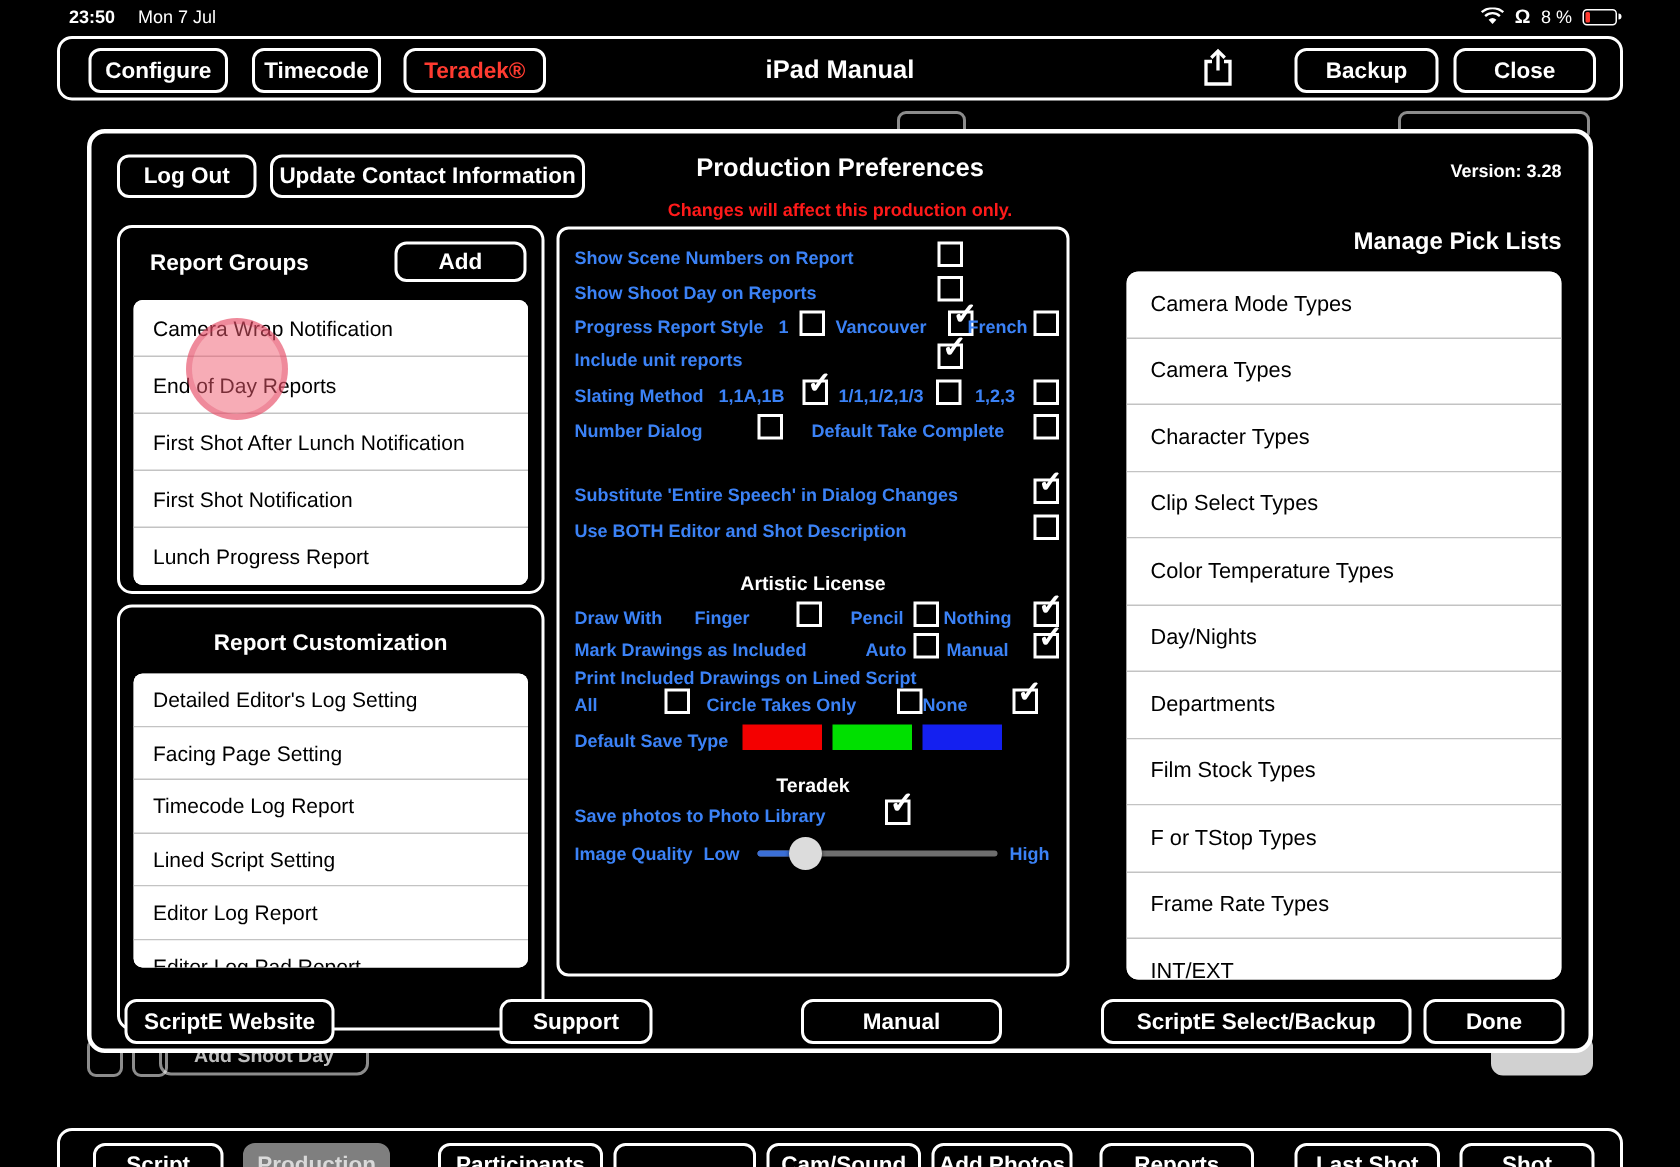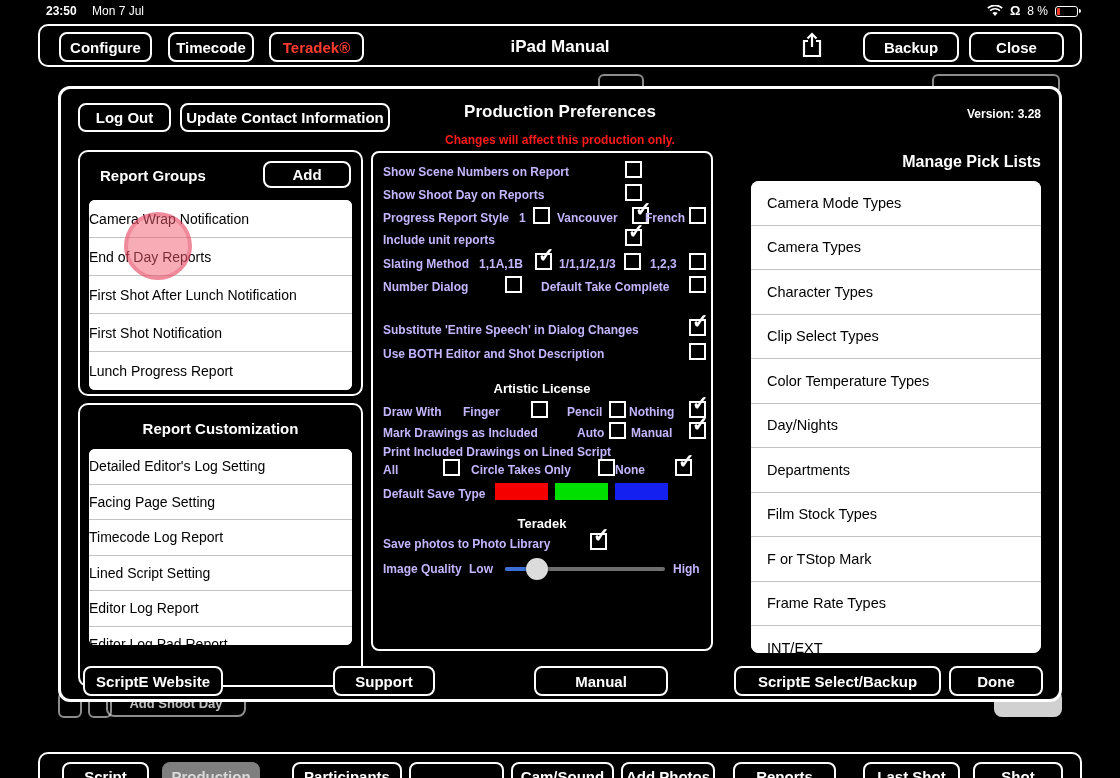--- a/index.html
+++ b/index.html
@@ -23,24 +23,24 @@
   .bar-title{position:absolute;left:0;right:0;text-align:center;font-size:17px;font-weight:700;}
   .tb-active{background:#7f7f7f;border-color:#7f7f7f;color:#d9d9d9;}
   
   .modal{position:absolute;left:58px;top:86px;width:1004px;height:616px;box-sizing:border-box;
          border:3px solid #fff;border-radius:12px;background:#000;z-index:5;}
   .warning{position:absolute;left:0;right:0;top:44px;text-align:center;font-size:12px;font-weight:700;color:#ff1a1a;}
   .version{position:absolute;right:18px;top:18px;font-size:12px;font-weight:700;}
   .panel{position:absolute;box-sizing:border-box;background:#000;border:2.5px solid #fff;border-radius:10px;}
   .panel-title{position:absolute;font-size:15px;font-weight:700;white-space:nowrap;}
   .wlist{position:absolute;background:#fff;border-radius:6px;overflow:hidden;}
-  .wrow{box-sizing:border-box;display:flex;align-items:center;color:#000;font-size:14px;
+  .wrow{box-sizing:border-box;display:flex;align-items:center;padding-left:13px;color:#000;font-size:14px;
         border-bottom:1px solid #c3c3c3;background:#fff;white-space:nowrap;}
   
-  .plabel{position:absolute;font-size:12px;font-weight:700;color:#c4b5fd;white-space:nowrap;line-height:18px;}
+  .plabel{position:absolute;font-size:12px;font-weight:700;color:#3b82f6;white-space:nowrap;line-height:18px;}
   .pcenter{position:absolute;left:0;right:0;text-align:center;font-size:13px;font-weight:700;}
   .cb{position:absolute;width:13px;height:13px;border:2px solid #fff;background:#000;box-sizing:content-box;}
   .cb.checked::after{content:"✓";position:absolute;left:1px;top:-12px;font-size:20px;font-weight:700;color:#fff;}
   .swatch{position:absolute;width:53px;height:17px;}
   .slider{position:absolute;width:160px;height:22px;}
   .slider .track{position:absolute;left:0;right:0;top:9px;height:4px;background:#6e6e6e;border-radius:2px;}
   .slider .fill{position:absolute;left:0;top:9px;height:4px;background:#3b6fd6;border-radius:2px;}
   .slider .thumb{position:absolute;top:50%;width:22px;height:22px;border-radius:50%;background:#dcdcdc;
                  transform:translate(-50%,-50%);box-shadow:0 1px 3px rgba(0,0,0,.6);}
   
@@ -274,21 +274,21 @@
       <div class="wrow" style="height:44.5px;padding-left:16px;font-size:14.5px;">
           <span>Day/Nights</span>
         </div>
       <div class="wrow" style="height:44.5px;padding-left:16px;font-size:14.5px;">
           <span>Departments</span>
         </div>
       <div class="wrow" style="height:44.5px;padding-left:16px;font-size:14.5px;">
           <span>Film Stock Types</span>
         </div>
       <div class="wrow" style="height:44.5px;padding-left:16px;font-size:14.5px;">
-          <span>F or TStop Mark</span>
+          <span>F or TStop Types</span>
         </div>
       <div class="wrow" style="height:44.5px;padding-left:16px;font-size:14.5px;">
           <span>Frame Rate Types</span>
         </div>
       <div class="wrow" style="height:44.5px;padding-left:16px;font-size:14.5px;">
           <span>INT/EXT</span>
         </div>
     </div>
 
     <div class="btn" style="left:22px;top:577px;width:140px;height:30px;">

